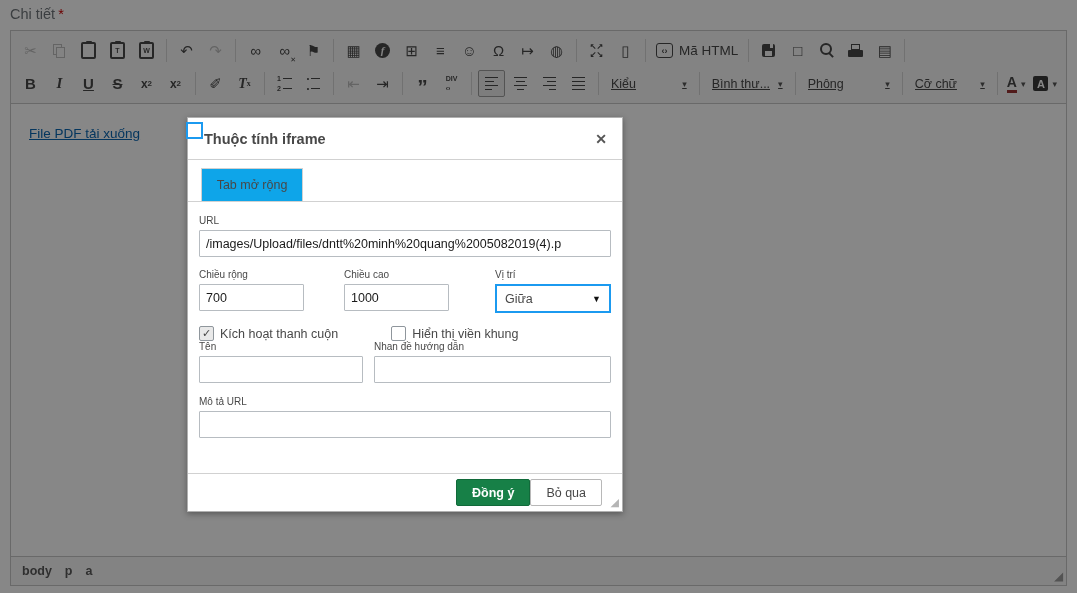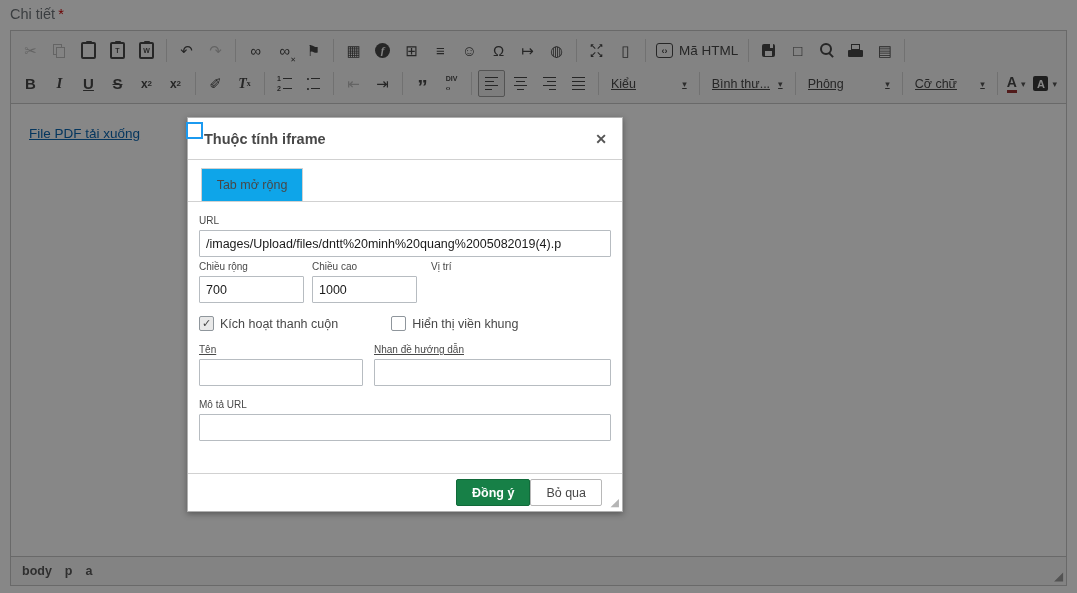--- a/index.html
+++ b/index.html
@@ -108,34 +108,34 @@
   .dlg-close{margin-left:auto;font-size:14px;font-weight:bold;color:#555;cursor:pointer;}
   .tabs{display:flex;padding:8px 0 0 14px;border-bottom:1px solid #d1d1d1;background:#fff;}
   .tab{height:34px;min-width:102px;box-sizing:border-box;display:flex;align-items:center;justify-content:center;
     border:1px solid #d1d1d1;margin-bottom:-1px;font-size:12.5px;cursor:pointer;padding:0 12px;}
   .tab.active{background:#fff;border-bottom:1px solid #fff;}
   .tab.inactive{background:#0ea5e9;margin-left:-1px;}
   .dlg-body{padding:13px 11px 0 11px;}
   .f-label{display:block;font-size:10px;margin-bottom:4px;}
   .txt{width:100%;height:27px;border:1px solid #b7bcc1;border-radius:1px;padding:0 6px;font-size:12.5px;
     color:#1a1a1a;box-sizing:border-box;font-family:"Liberation Sans",sans-serif;background:#fff;}
-  .row{display:flex;margin-top:4px;}
+  .row{display:flex;margin-top:12px;gap:32px;}
   .col-w{width:105px;margin-right:8px;}
   .col-h{width:105px;margin-right:14px;}
   .col-a{flex:1;}
   .sel{height:29px;width:116px;border:2px solid #1b9af0;box-sizing:border-box;display:flex;align-items:center;
     padding:0 8px;cursor:pointer;background:#fff;}
   .sel .v{font-size:12.5px;}
   .sel .ar{margin-left:auto;font-size:9px;color:#111;}
   .checkrow{display:flex;align-items:center;margin-top:13px;font-size:12.5px;}
   .cb{width:13px;height:13px;border:1px solid #8f969c;border-radius:2px;background:#fff;display:inline-flex;
     align-items:center;justify-content:center;font-size:11px;color:#444;margin-right:6px;cursor:pointer;flex:0 0 auto;}
   .cb.checked{background:#e9e9e9;}
   .chk2{margin-left:53px;}
-  .row2{display:flex;margin-top:13px;text-decoration:underline;}
+  .row2{display:flex;margin-top:0;}
   .col-name{width:164px;margin-right:11px;}
   .col-title{flex:1;}
   .mt13{margin-top:13px;}
   .dlg-foot{position:absolute;left:0;right:0;bottom:0;height:37px;border-top:1px solid #d1d1d1;
     display:flex;align-items:center;justify-content:flex-end;padding:0 20px;background:#fff;}
   .btn{height:27px;padding:0 15px;font-size:12.5px;border-radius:2px;cursor:pointer;
     font-family:"Liberation Sans",sans-serif;}
   .btn-ok{background:#178047;border:1px solid #116a3a;color:#fff;font-weight:bold;}
   .btn-cancel{background:#fff;border:1px solid #b8b8b8;color:#484848;}
   .dlg-resize{position:absolute;right:3px;bottom:2px;color:#b5b5b5;font-size:11px;cursor:nwse-resize;}
@@ -355,20 +355,24 @@
       <div class="col-w">
         <label class="f-label">Chiều rộng</label>
         <input class="txt" type="text" value="700" style="">
       </div>
       <div class="col-h">
         <label class="f-label">Chiều cao</label>
         <input class="txt" type="text" value="1000" style="">
       </div>
       <div class="col-a">
         <label class="f-label">Vị trí</label>
+        <div class="sel">
+          <span class="v">Giữa</span>
+          <span class="ar">▼</span>
+        </div>
       </div>
     </div>
 
     <div class="checkrow">
       <span class="cb checked">✓</span>
       <span>Kích hoạt thanh cuộn</span>
       <span class="cb chk2"></span>
       <span>Hiển thị viền khung</span>
     </div>
 

